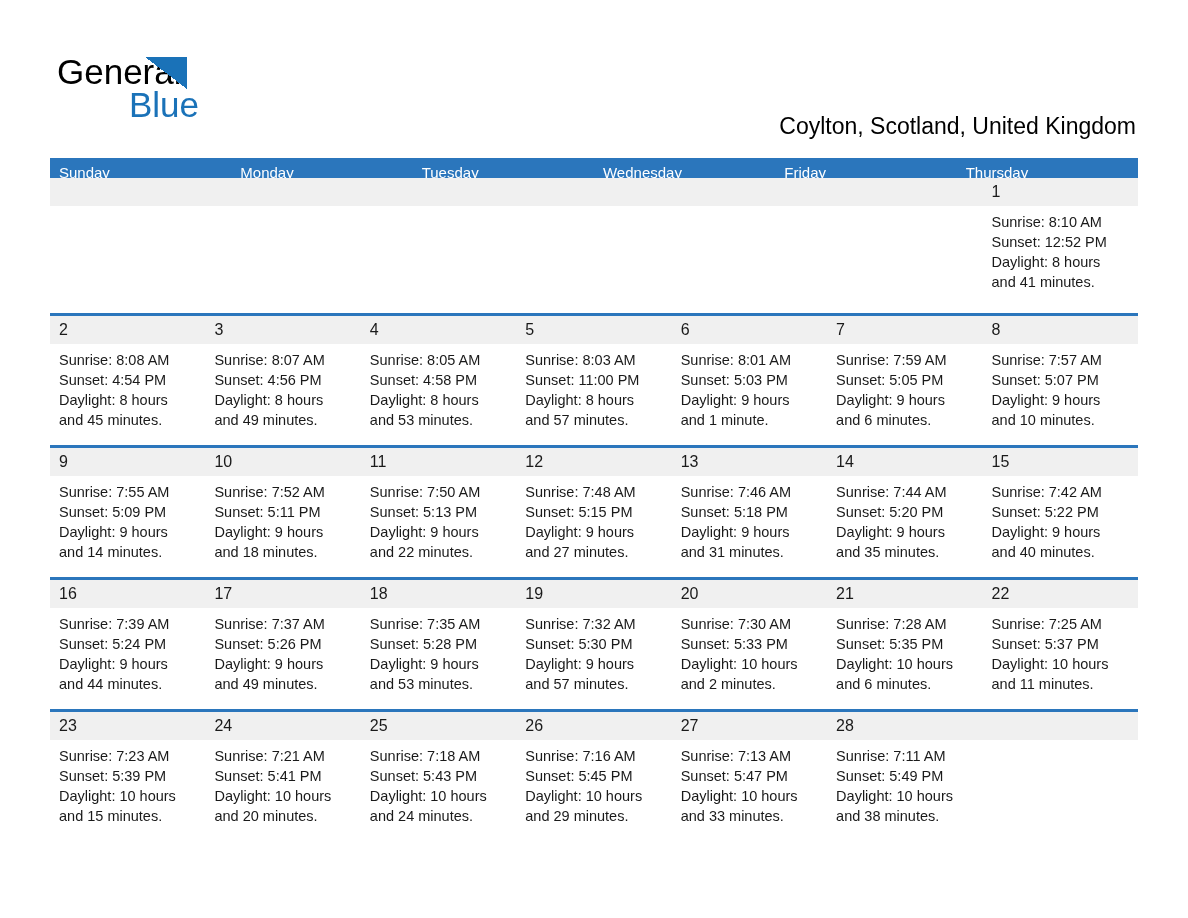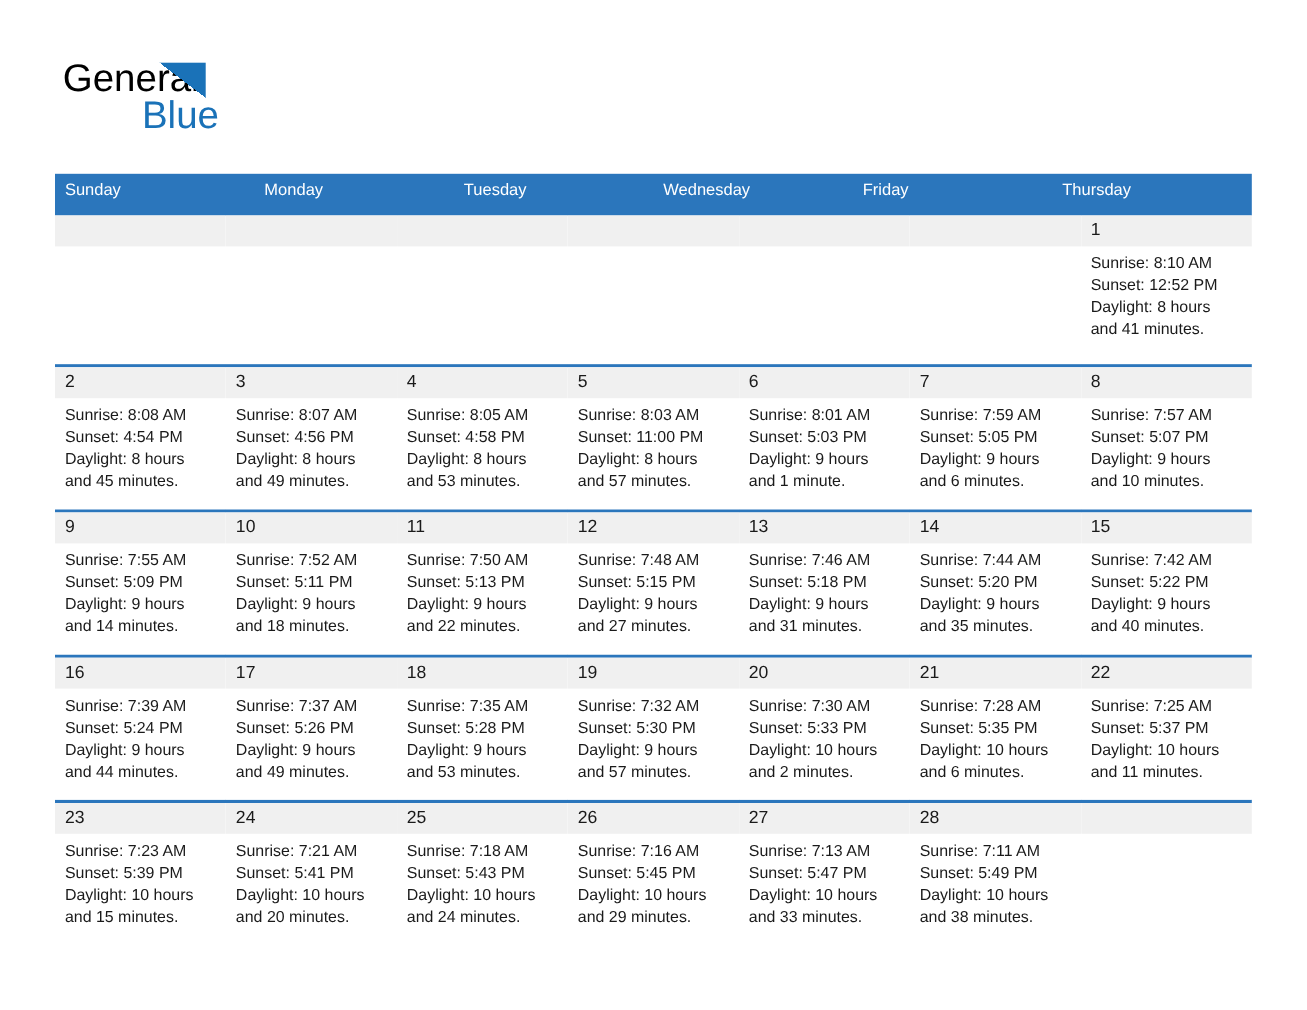--- a/index.html
+++ b/index.html
@@ -89,21 +89,21 @@
   
   .calendar {
     position: absolute;
     left: 50px;
     top: 158px;
     width: 1088px;
   }
   .weekday-row {
     display: flex;
     background: #2b76bc;
-    height: 38px;
+    height: 20px;
   }
   .weekday-cell {
     flex: 1 1 0;
     color: #ffffff;
     font-size: 15px;
     line-height: 30px;
     padding-left: 9px;
     box-sizing: border-box;
     white-space: nowrap;
   }
@@ -151,20 +151,21 @@
 <div class="page">
 
   <div class="header">
 
     <div class="logo">
       <span class="logo-general">General</span>
       <span class="logo-tri-inner"></span>
       <span class="logo-blue">Blue</span>
     </div>
 
+    <div class="location">Coylton, Scotland, United Kingdom</div>
   </div>
 
   <div class="calendar">
     <div class="weekday-row">
       <div class="weekday-cell">Sunday</div>
       <div class="weekday-cell">Monday</div>
       <div class="weekday-cell">Tuesday</div>
       <div class="weekday-cell">Wednesday</div>
       <div class="weekday-cell">Friday</div>
       <div class="weekday-cell">Thursday</div>

